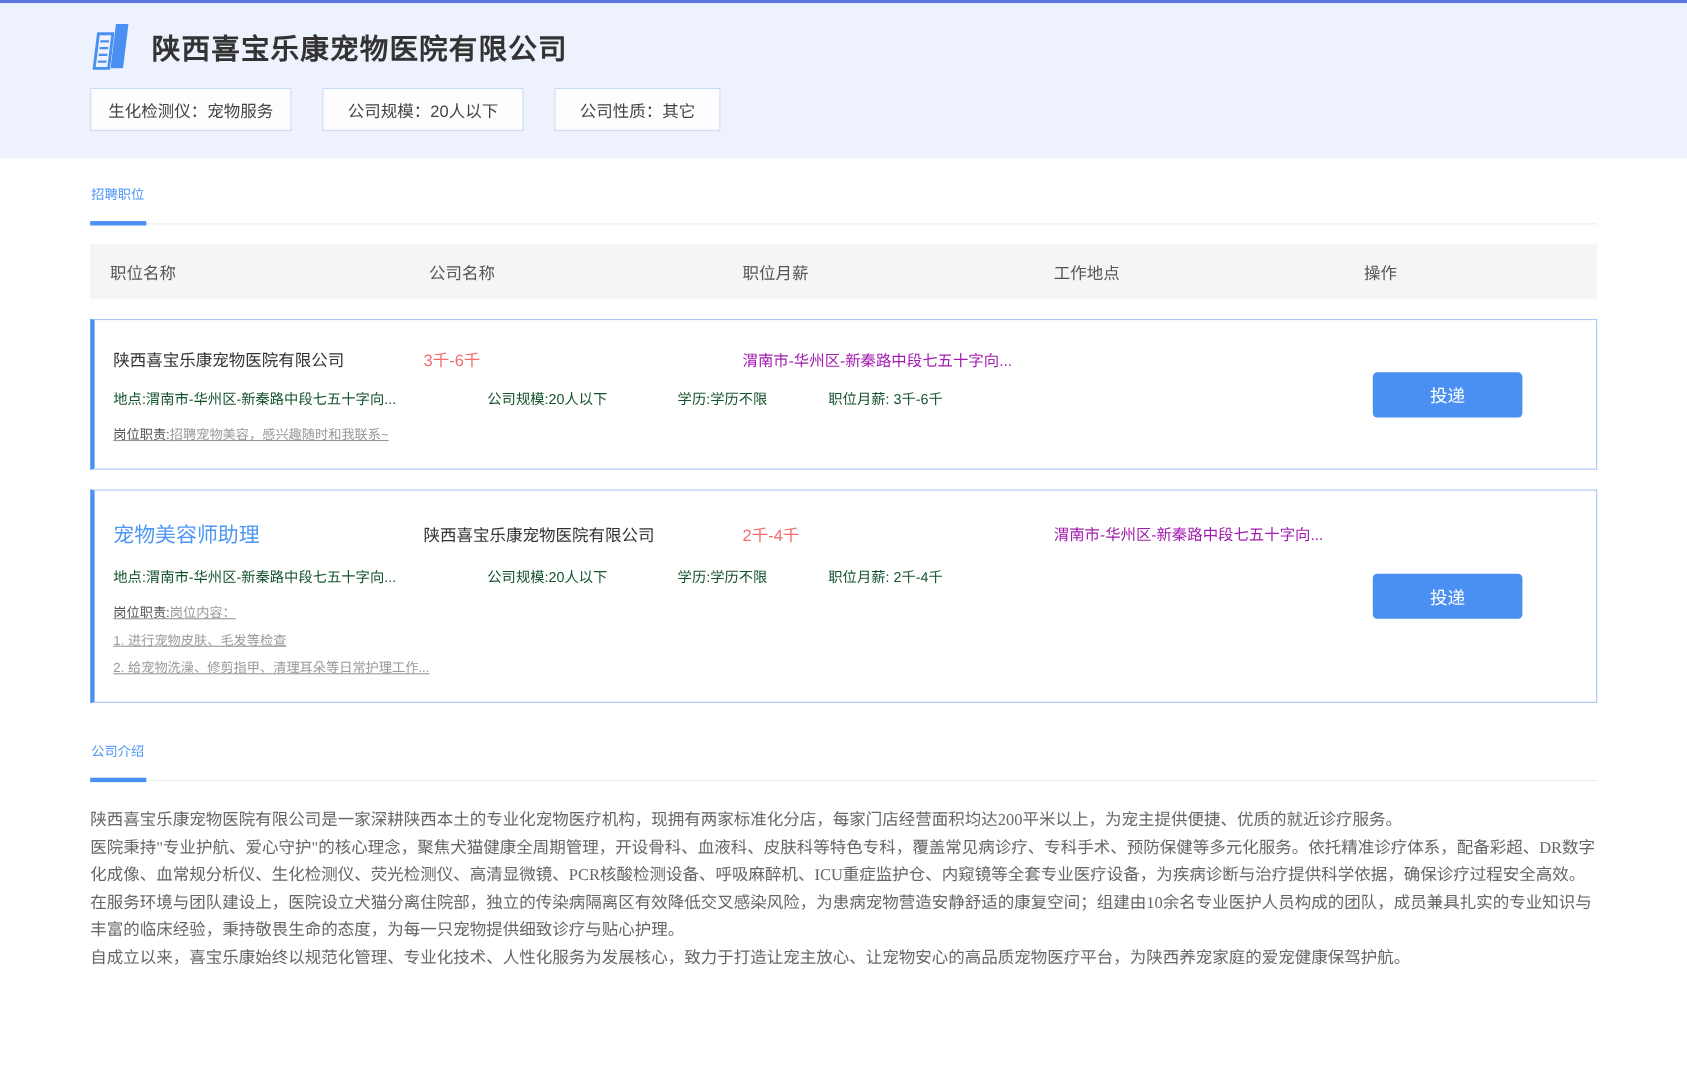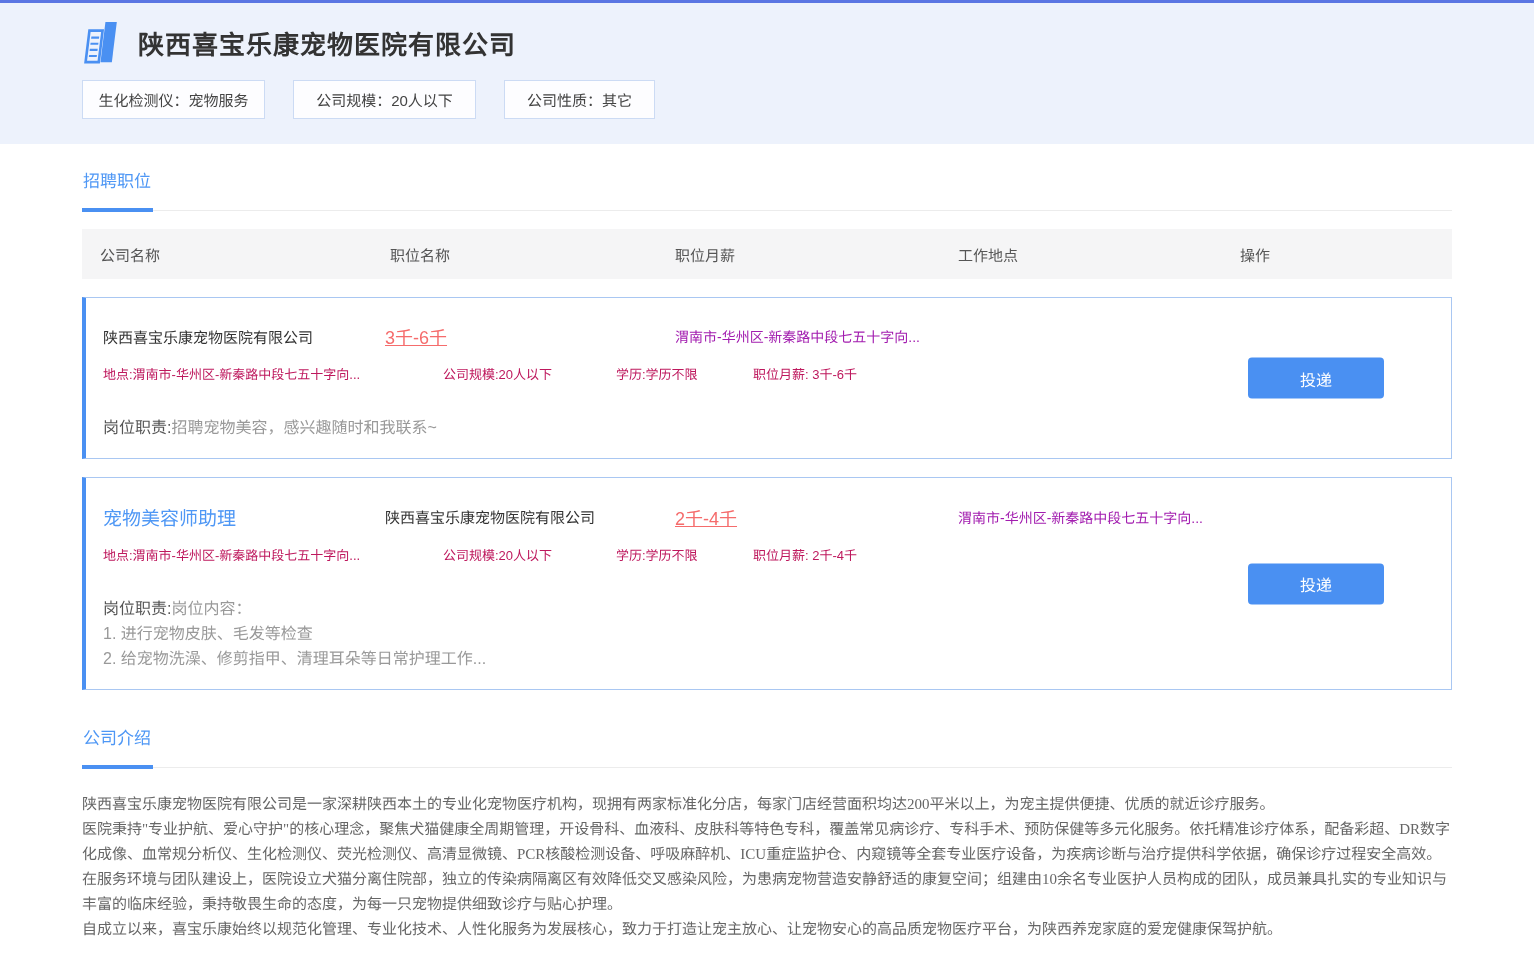--- a/index.html
+++ b/index.html
@@ -16,40 +16,40 @@
   .company-title { font-size:26px; font-weight:bold; color:#333; margin-left:14px; letter-spacing:1px; }
   .tags-row { display:flex; margin-top:16px; }
   .tag { background:#fdfdff; border:1px solid #ccdbf4; color:#444; font-size:15px;
          padding:8px 0; text-align:center; margin-right:28px; }
   .tag-1 { width:183px; } .tag-2 { width:183px; } .tag-3 { width:151px; }
 
   
   .section-head { border-bottom:1px solid #ececec; position:relative; }
   .jobs-head { margin-top:23px; }
   .intro-head { margin-top:34px; }
-  .section-tab { display:inline-block; color:#4e97f5; font-size:17px;
+  .section-tab { display:inline-block; color:#4e97f5; font-size:12px;
                  padding:0 2px 16px 1px; border-bottom:4px solid #4a90f2; margin-bottom:-2px;font-family:Liberation Mono, monospace; }
 
   
   .table-head { margin-top:18px; height:50px; background:#f5f5f6;
                 display:grid; grid-template-columns:290px 285px 283px 282px 1fr;
                 align-items:center; padding-left:18px; color:#555; font-size:15px; }
 
   
   .job-card { position:relative; margin-top:18px; background:#fff;
               border:1px solid #a9c7f2; border-left:4px solid #4a90f2;
               padding:25px 0 18px 17px; }
   .job-top { display:grid; grid-template-columns:282px 290px 283px auto; align-items:center; }
   .job-title { font-size:19px; color:#4e97f5; cursor:pointer; }
   .job-company { font-size:15px; color:#333; }
-  .job-salary { font-size:18px; color:#f56c6c;text-decoration:underline; }
+  .job-salary { font-size:15px; color:#f56c6c; }
   .job-location { font-size:14px; color:#a21caf; }
-  .job-meta { display:flex; margin-top:15px; font-size:13px; color:#be185d; }
+  .job-meta { display:flex; margin-top:15px; font-size:13px; color:#14532d; }
   .meta-address { width:340px; } .meta-scale { width:173px; } .meta-edu { width:137px; }
-  .job-duty { margin-top:32px; font-size:16px; color:#999; line-height:25px; }
+  .job-duty { margin-top:12px; font-size:12px; color:#999; line-height:25px;text-decoration:underline; }
   .duty-label { color:#555; }
   .apply-btn { position:absolute; right:67px; top:50%; transform:translateY(-50%);
                width:136px; height:41px; background:#4a90f2; border:none; border-radius:4px;
                color:#fff; font-size:16px; cursor:pointer;
                font-family:Liberation Serif, serif; }
 
   
   .intro-body { margin-top:24px; font-size:15px; color:#666; line-height:25px;font-family:Liberation Serif, serif; }
   .intro-body p { margin:0; }
 </style>
@@ -83,22 +83,22 @@
       </div>
     </div>
   </div>
 
   <div class="container">
     <div class="section-head jobs-head">
       <span class="section-tab">招聘职位</span>
     </div>
 
     <div class="table-head">
+      <span>职位名称</span>
       <span>公司名称</span>
-      <span>职位名称</span>
       <span>职位月薪</span>
       <span>工作地点</span>
       <span>操作</span>
     </div>
 
     <div class="job-card">
       <div class="job-top">
         <span class="job-company">陕西喜宝乐康宠物医院有限公司</span>
         <span class="job-salary">3千-6千</span>
         <span class="job-location">渭南市-华州区-新秦路中段七五十字向...</span>

